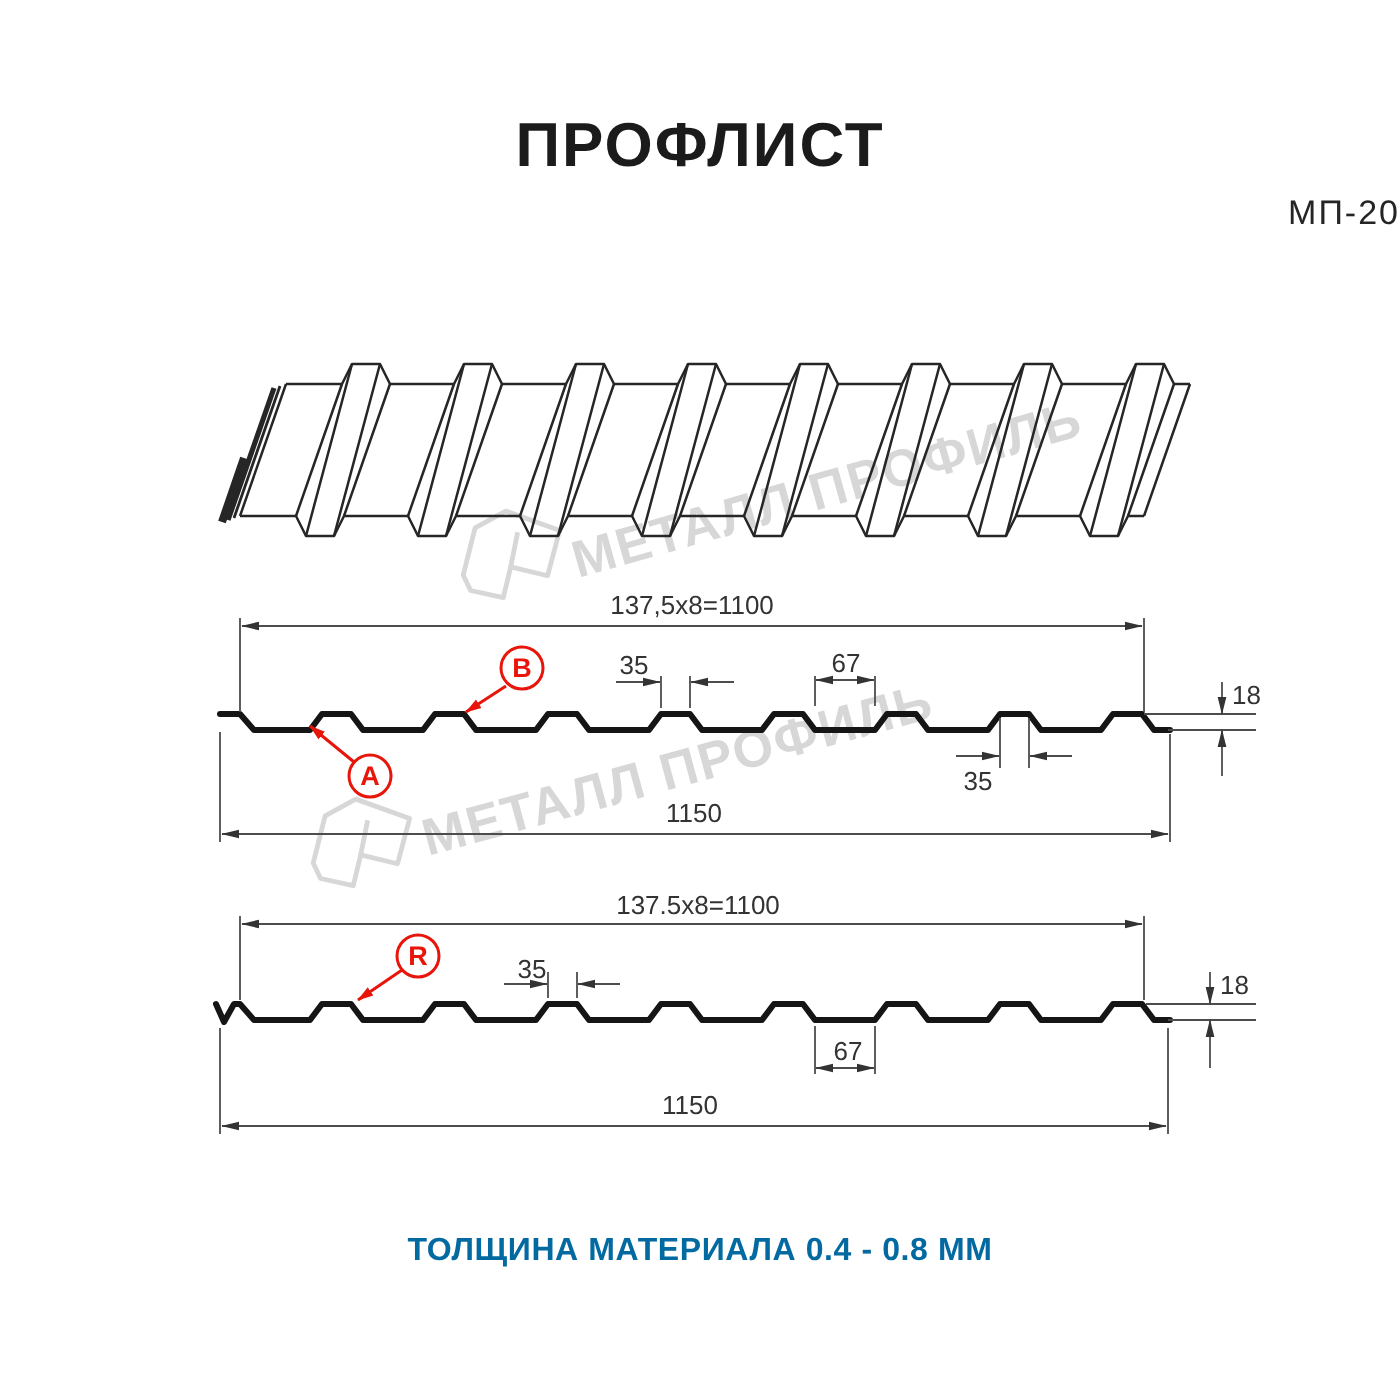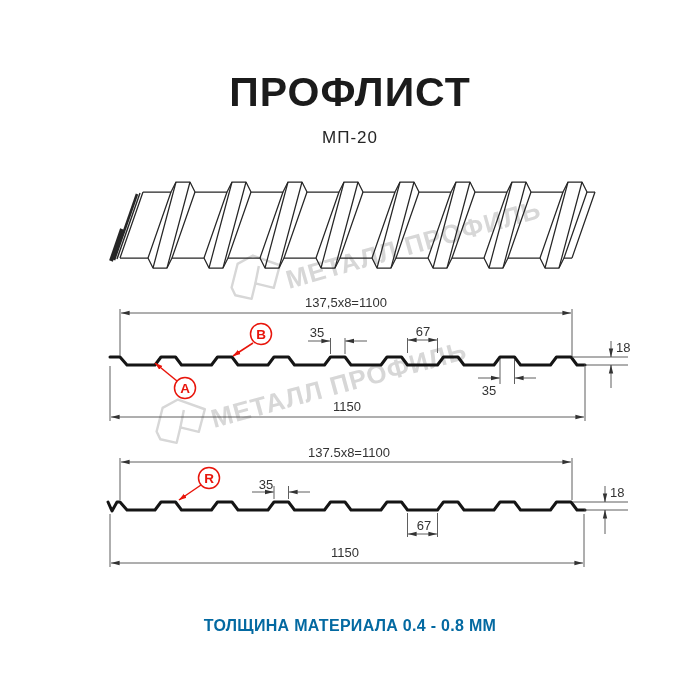--- a/index.html
+++ b/index.html
@@ -1,20 +1,20 @@
 <!DOCTYPE html>
 <html><head>
 <meta charset="utf-8">
 <style>
   html,body{margin:0;padding:0;background:#fff;}
   .page{position:relative;width:700px;height:700px;background:#ffffff;overflow:hidden;
         font-family:"Liberation Sans",sans-serif;}
   .header{position:absolute;top:57px;left:0;width:700px;text-align:center;}
-  .title{margin:14px;font-size:41px;font-weight:bold;color:#1b1b1b;letter-spacing:1px;line-height:1.05;}
-  .model{margin-top:7px;font-size:17px;font-weight:normal;color:#252525;letter-spacing:1px;}
+  .title{margin:0;font-size:31px;font-weight:bold;color:#1b1b1b;letter-spacing:1px;line-height:1.05;}
+  .model{margin-top:7px;font-size:17px;font-weight:normal;color:#252525;letter-spacing:1px;text-align:right;}
   .footer{position:absolute;top:617px;left:0;width:700px;text-align:center;
           font-size:16px;font-weight:bold;color:#0369a1;letter-spacing:0.3px;}
   svg{position:absolute;left:0;top:0;}
   .wm{font-family:"Liberation Sans",sans-serif;font-weight:bold;font-size:26px;
       fill:#d7d7d7;letter-spacing:1px;}
   .dim{font-family:"Liberation Sans",sans-serif;font-size:13px;fill:#333;}
   .lbl{font-family:"Liberation Sans",sans-serif;font-size:13.5px;font-weight:bold;fill:#e8150b;}
   .thin{stroke:#4d4d4d;stroke-width:0.9;fill:none;}
   .prof{stroke:#151515;stroke-width:3;fill:none;stroke-linejoin:round;stroke-linecap:round;}
   .sheet{stroke:#262626;stroke-width:1.25;fill:none;stroke-linejoin:round;}

